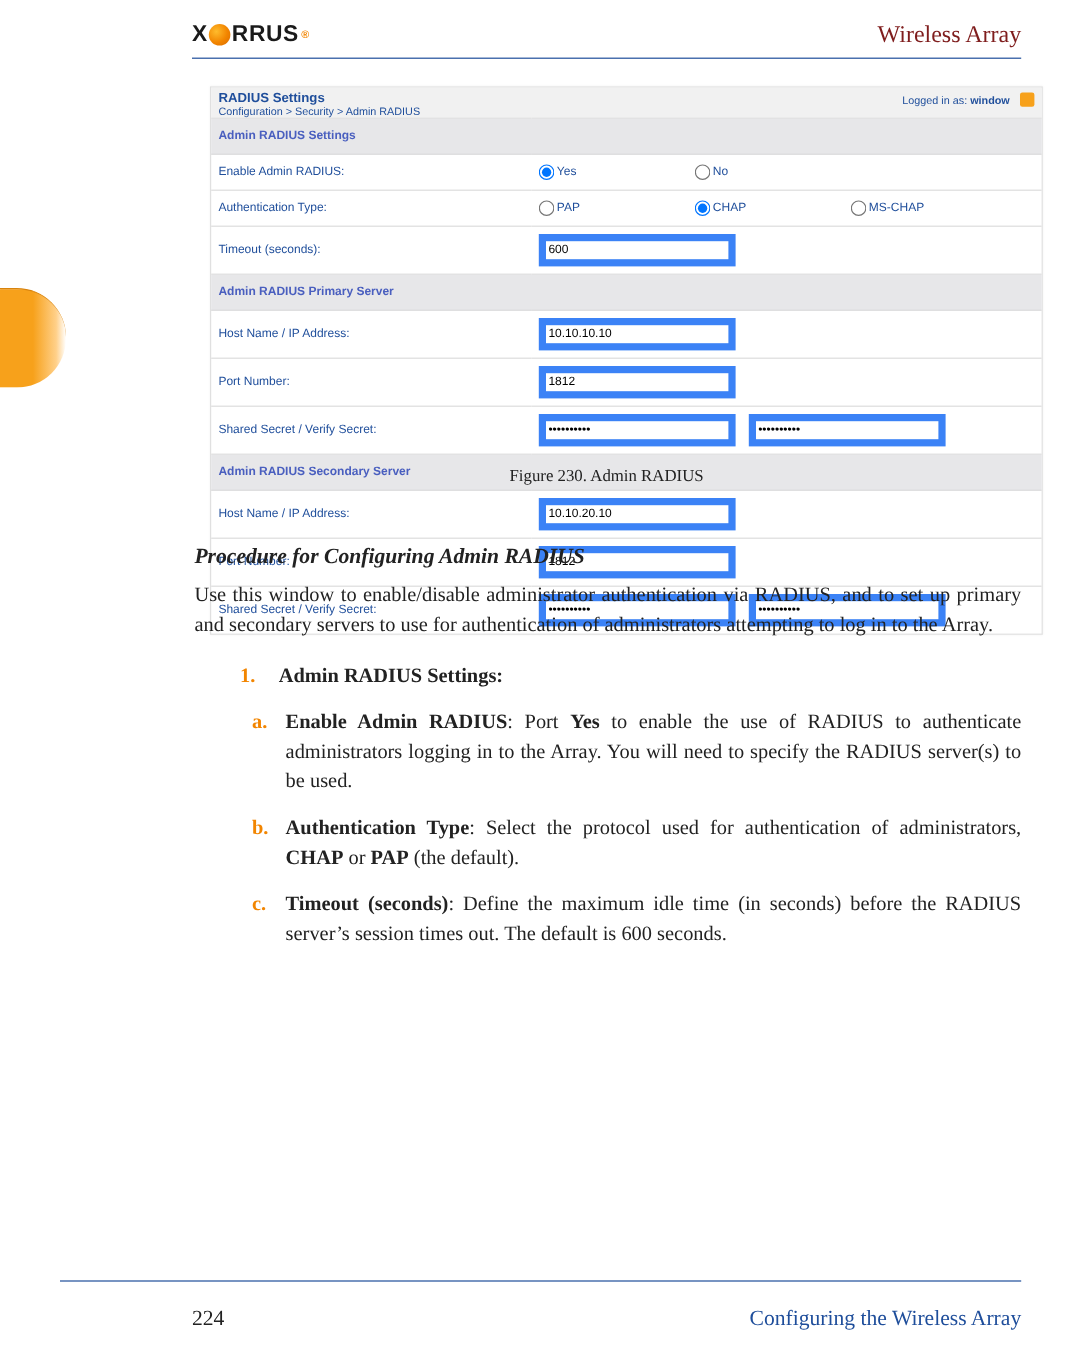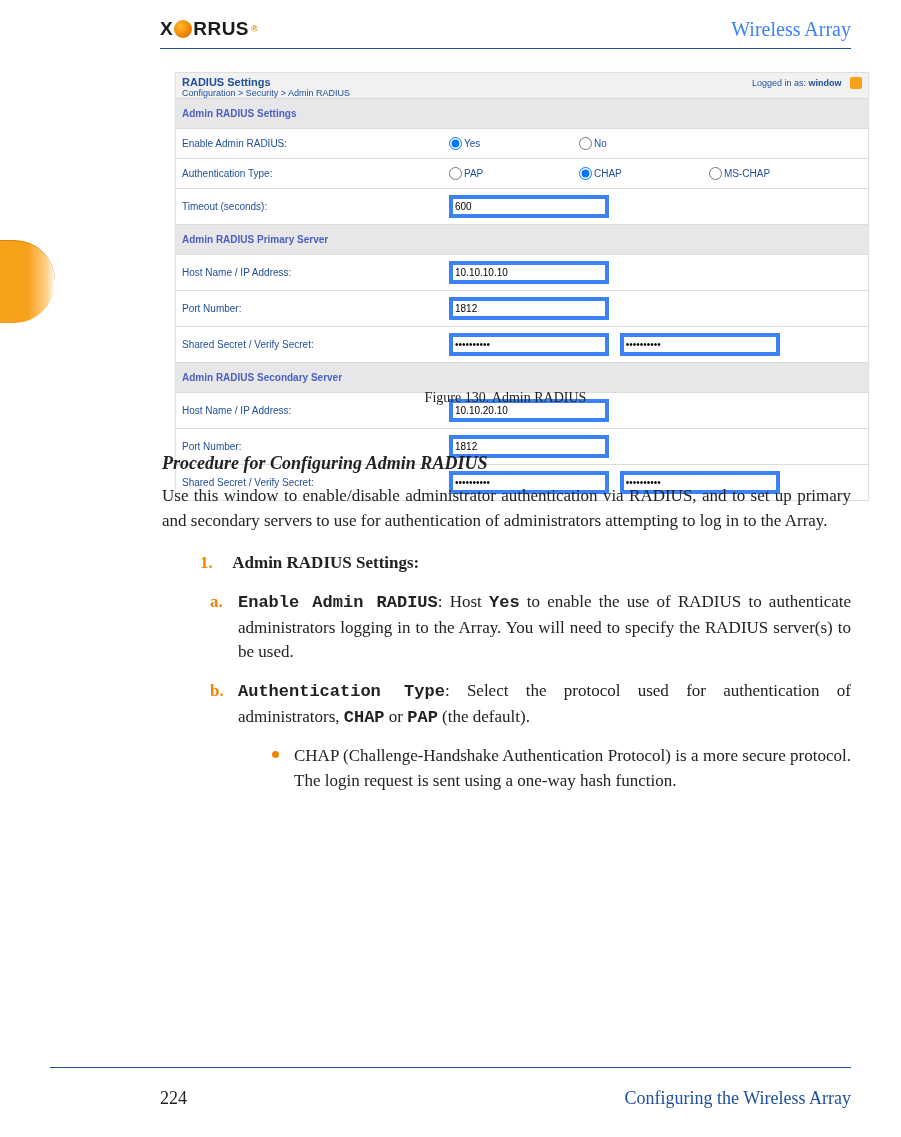--- a/index.html
+++ b/index.html
@@ -39,21 +39,21 @@
     color: #1a1a1a;
   }
   .logo .orb {
     width: 18px; height: 18px; border-radius: 50%;
     background: radial-gradient(circle at 35% 35%, #ffbc2c 0%, #f28500 55%, #d66a00 100%);
     margin: 0 1px;
     display: inline-block;
   }
   .logo sup { font-size: 9px; vertical-align: top; color: #f28500; margin-left:2px;}
   .doc-title {
-    color: #3b82f6;
+    color: #7f1d1d;
     font-size: 20px;
   }
   
   .sidetab {
     position: absolute;
     left: 0;
     top: 240px;
     width: 55px;
     height: 82px;
     background: linear-gradient(90deg, #f7a11b 0%, #f7a11b 50%, #ffd089 85%, #fff 100%);
@@ -103,21 +103,21 @@
   .shot .section td {
     background: #e7e7e9;
     color: #4a5fbf;
     font-weight: bold;
     font-size: 10px;
   }
   .shot .lbl { color: #1f4e9b; font-weight: normal; width: 255px; }
   .shot input[type=text], .shot input[type=password] {
     font-family: Arial, sans-serif;
     font-size: 10px;
-    border: 4px solid #3b82f6;
+    border: 6px solid #3b82f6;
     padding: 1px 2px;
     height: 13px;
     box-sizing: content-box;
   }
   .shot .radio { vertical-align: middle; margin:0 2px 0 0;}
   .shot .radiolbl { color: #1f4e9b; font-size:10px; margin-right: 6px;}
   .opts { display:flex; }
   .optcell { flex: 1; display:flex; align-items:center; }
   
   .figcap {
@@ -145,21 +145,21 @@
   .body p.intro { text-align: justify; margin: 0 0 18px 0; }
   .ol1 { margin-left: 38px; }
   .ol1 .num { color: #f28500; font-weight: bold; display:inline-block; width:28px;}
   .ol1 .itemhead { font-weight: bold; }
   .ol2 { margin-left: 76px; margin-top: 14px;}
   .ol2 .item { text-align: justify; margin-bottom: 14px; }
   .ol2 .let { color: #f28500; font-weight: bold; display:inline-block; width:28px; margin-left:-28px;}
   .bul { margin-left: 110px; margin-top: 4px;}
   .bul .item { text-align: justify; margin-bottom: 12px; position:relative; padding-left:22px;}
   .bul .dot { position:absolute; left:0; top:7px; width:7px; height:7px; background:#f28500; border-radius:50%;}
-  b.k { font-weight: bold; font-family: Liberation Mono, monospace; }
+  b.k { font-weight: bold; }
   
   .footer {
     position: absolute;
     left: 50px; right: 50px;
     bottom: 28px;
     border-top: 1.5px solid #1f4e9b;
     padding-top: 20px;
     display:flex; justify-content: space-between;
     font-size: 18px;
     color: #1f4e9b;
@@ -268,47 +268,48 @@
         <td class="lbl">Shared Secret / Verify Secret:</td>
         <td>
           <input type="text" style="width: 148px;" value="••••••••••">
           <input type="text" style="width: 148px; margin-left: 8px;" value="••••••••••">
         </td>
       </tr>
     </tbody>
       </table>
   </div>
 
-  <div class="figcap">Figure 130. Admin RADIUS</div>
+  <div class="figcap">Figure 230. Admin RADIUS</div>
 
   <div class="body">
     <div class="subhead">Procedure for Configuring Admin RADIUS</div>
     <p class="intro">Use this window to enable/disable administrator authentication via RADIUS, and to set up primary and secondary servers to use for authentication of administrators attempting to log in to the Array.</p>
 
     <div class="ol1">
       <span class="num">1.</span>
       <span class="itemhead">Admin RADIUS Settings:</span>
     </div>
 
     <div class="ol2">
       <div class="item">
-        <span class="let">a.</span><b class="k">Enable Admin RADIUS</b><span>: Host </span><b class="k">Yes</b><span> to enable the use of RADIUS to authenticate administrators logging in to the Array. You will need to specify the RADIUS server(s) to be used.</span>
+        <span class="let">a.</span><b class="k">Enable Admin RADIUS</b><span>: Port </span><b class="k">Yes</b><span> to enable the use of RADIUS to authenticate administrators logging in to the Array. You will need to specify the RADIUS server(s) to be used.</span>
       </div>
       <div class="item">
         <span class="let">b.</span><b class="k">Authentication Type</b><span>: Select the protocol used for authentication of administrators, </span><b class="k">CHAP</b><span> or </span><b class="k">PAP</b><span> (the default).</span>
       </div>
     </div>
 
     <div class="bul">
+    </div>
+
+    <div class="ol2" style="margin-top:4px">
       <div class="item">
-        <span class="dot"></span>
-        <span>CHAP (Challenge-Handshake Authentication Protocol) is a more secure protocol. The login request is sent using a one-way hash function.</span>
+        <span class="let">c.</span><b class="k">Timeout (seconds)</b><span>: Define the maximum idle time (in seconds) before the RADIUS server’s session times out. The default is 600 seconds.</span>
       </div>
     </div>
-
   </div>
 
   <div class="footer">
     <span class="pagenum">224</span>
     <span>Configuring the Wireless Array</span>
   </div>
 
 </div>
 
 </body></html>

